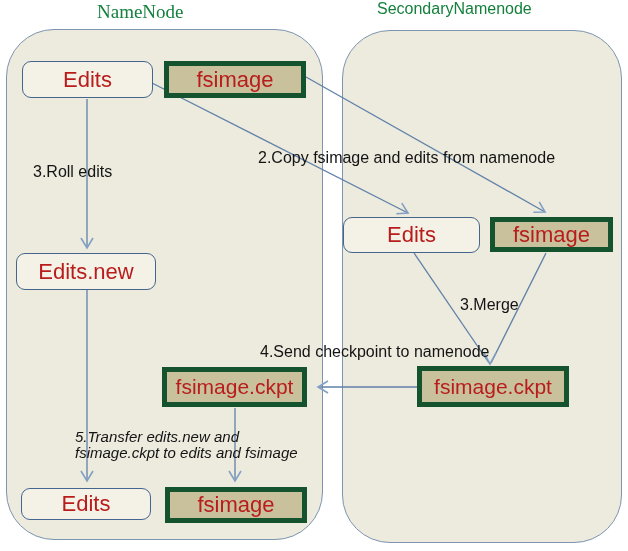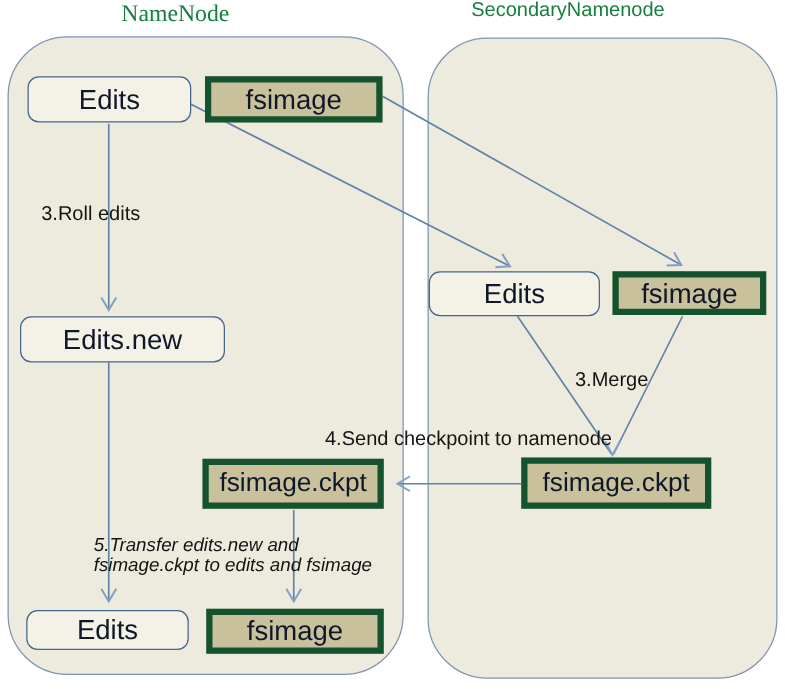--- a/index.html
+++ b/index.html
@@ -10,21 +10,21 @@
   .title{position:absolute;white-space:nowrap;color:#15803d;}
   .title-serif{font-family:"Liberation Serif", serif;font-size:19px;}
   .title-sans{font-family:"Liberation Sans", sans-serif;font-size:16px;}
   .container{
     position:absolute;background:#edeade;border:1px solid #7d95b0;border-radius:48px;
     box-sizing:border-box;z-index:0;
   }
   .node{
     position:absolute;box-sizing:border-box;z-index:2;
     display:flex;align-items:center;justify-content:center;
-    font-size:22px;color:#0f172a;white-space:nowrap;
+    font-size:22px;color:#b91c1c;white-space:nowrap;
   }
   .node-light{
     background:#f4f2e6;border:1.5px solid #44668c;border-radius:9px;
   }
   .node-tan{
     background:#c8c19b;border:5px solid #14532d;border-radius:0;
   }
   .step-label{
     position:absolute;z-index:3;font-size:16px;color:#141414;white-space:nowrap;line-height:16px;
   }
@@ -56,30 +56,31 @@
       <path d="M546,253 L491,363"></path>
       <path d="M484,353 L490,364 L496,353" stroke="#82a0c4" stroke-width="1.6"></path>
       <path d="M417,387 L318,387" marker-end="url(#arrow)"></path>
       <path d="M87,290 L87,481" marker-end="url(#arrow)"></path>
       <path d="M235,408 L235,481" marker-end="url(#arrow)"></path>
     </g>
   </svg>
 
   <div class="node node-light" style="left:22px;top:61px;width:131px;height:37px;">Edits</div>
   <div class="node node-tan" style="left:164px;top:61px;width:142px;height:37px;">fsimage</div>
-  <div class="node node-light" style="left:16px;top:253px;width:164px;height:37px;">Edits.new</div>
+  <div class="node node-light" style="left:16px;top:253px;width:140px;height:37px;">Edits.new</div>
   <div class="node node-tan" style="left:162px;top:367px;width:145px;height:40px;font-size:21px;">fsimage.ckpt</div>
   <div class="node node-light" style="left:21px;top:488px;width:130px;height:32px;">Edits</div>
   <div class="node node-tan" style="left:165px;top:487px;width:142px;height:36px;">fsimage</div>
 
   <div class="node node-light" style="left:343px;top:217px;width:137px;height:36px;">Edits</div>
   <div class="node node-tan" style="left:490px;top:217px;width:123px;height:35px;">fsimage</div>
   <div class="node node-tan" style="left:417px;top:366px;width:152px;height:41px;font-size:21px;">fsimage.ckpt</div>
 
   <div class="step-label" style="left:33px;top:164px;">3.Roll edits</div>
+  <div class="step-label" style="left:258px;top:150px;">2.Copy fsimage and edits from namenode</div>
   <div class="step-label" style="left:460px;top:297px;">3.Merge</div>
   <div class="step-label" style="left:260px;top:344px;">4.Send checkpoint to namenode</div>
   <div class="step-label small" style="left:75px;top:429px;font-style:italic;">
     <div>5.Transfer edits.new and</div>
     <div>fsimage.ckpt to edits and fsimage</div>
   </div>
 
 </div>
 
 </body></html>

